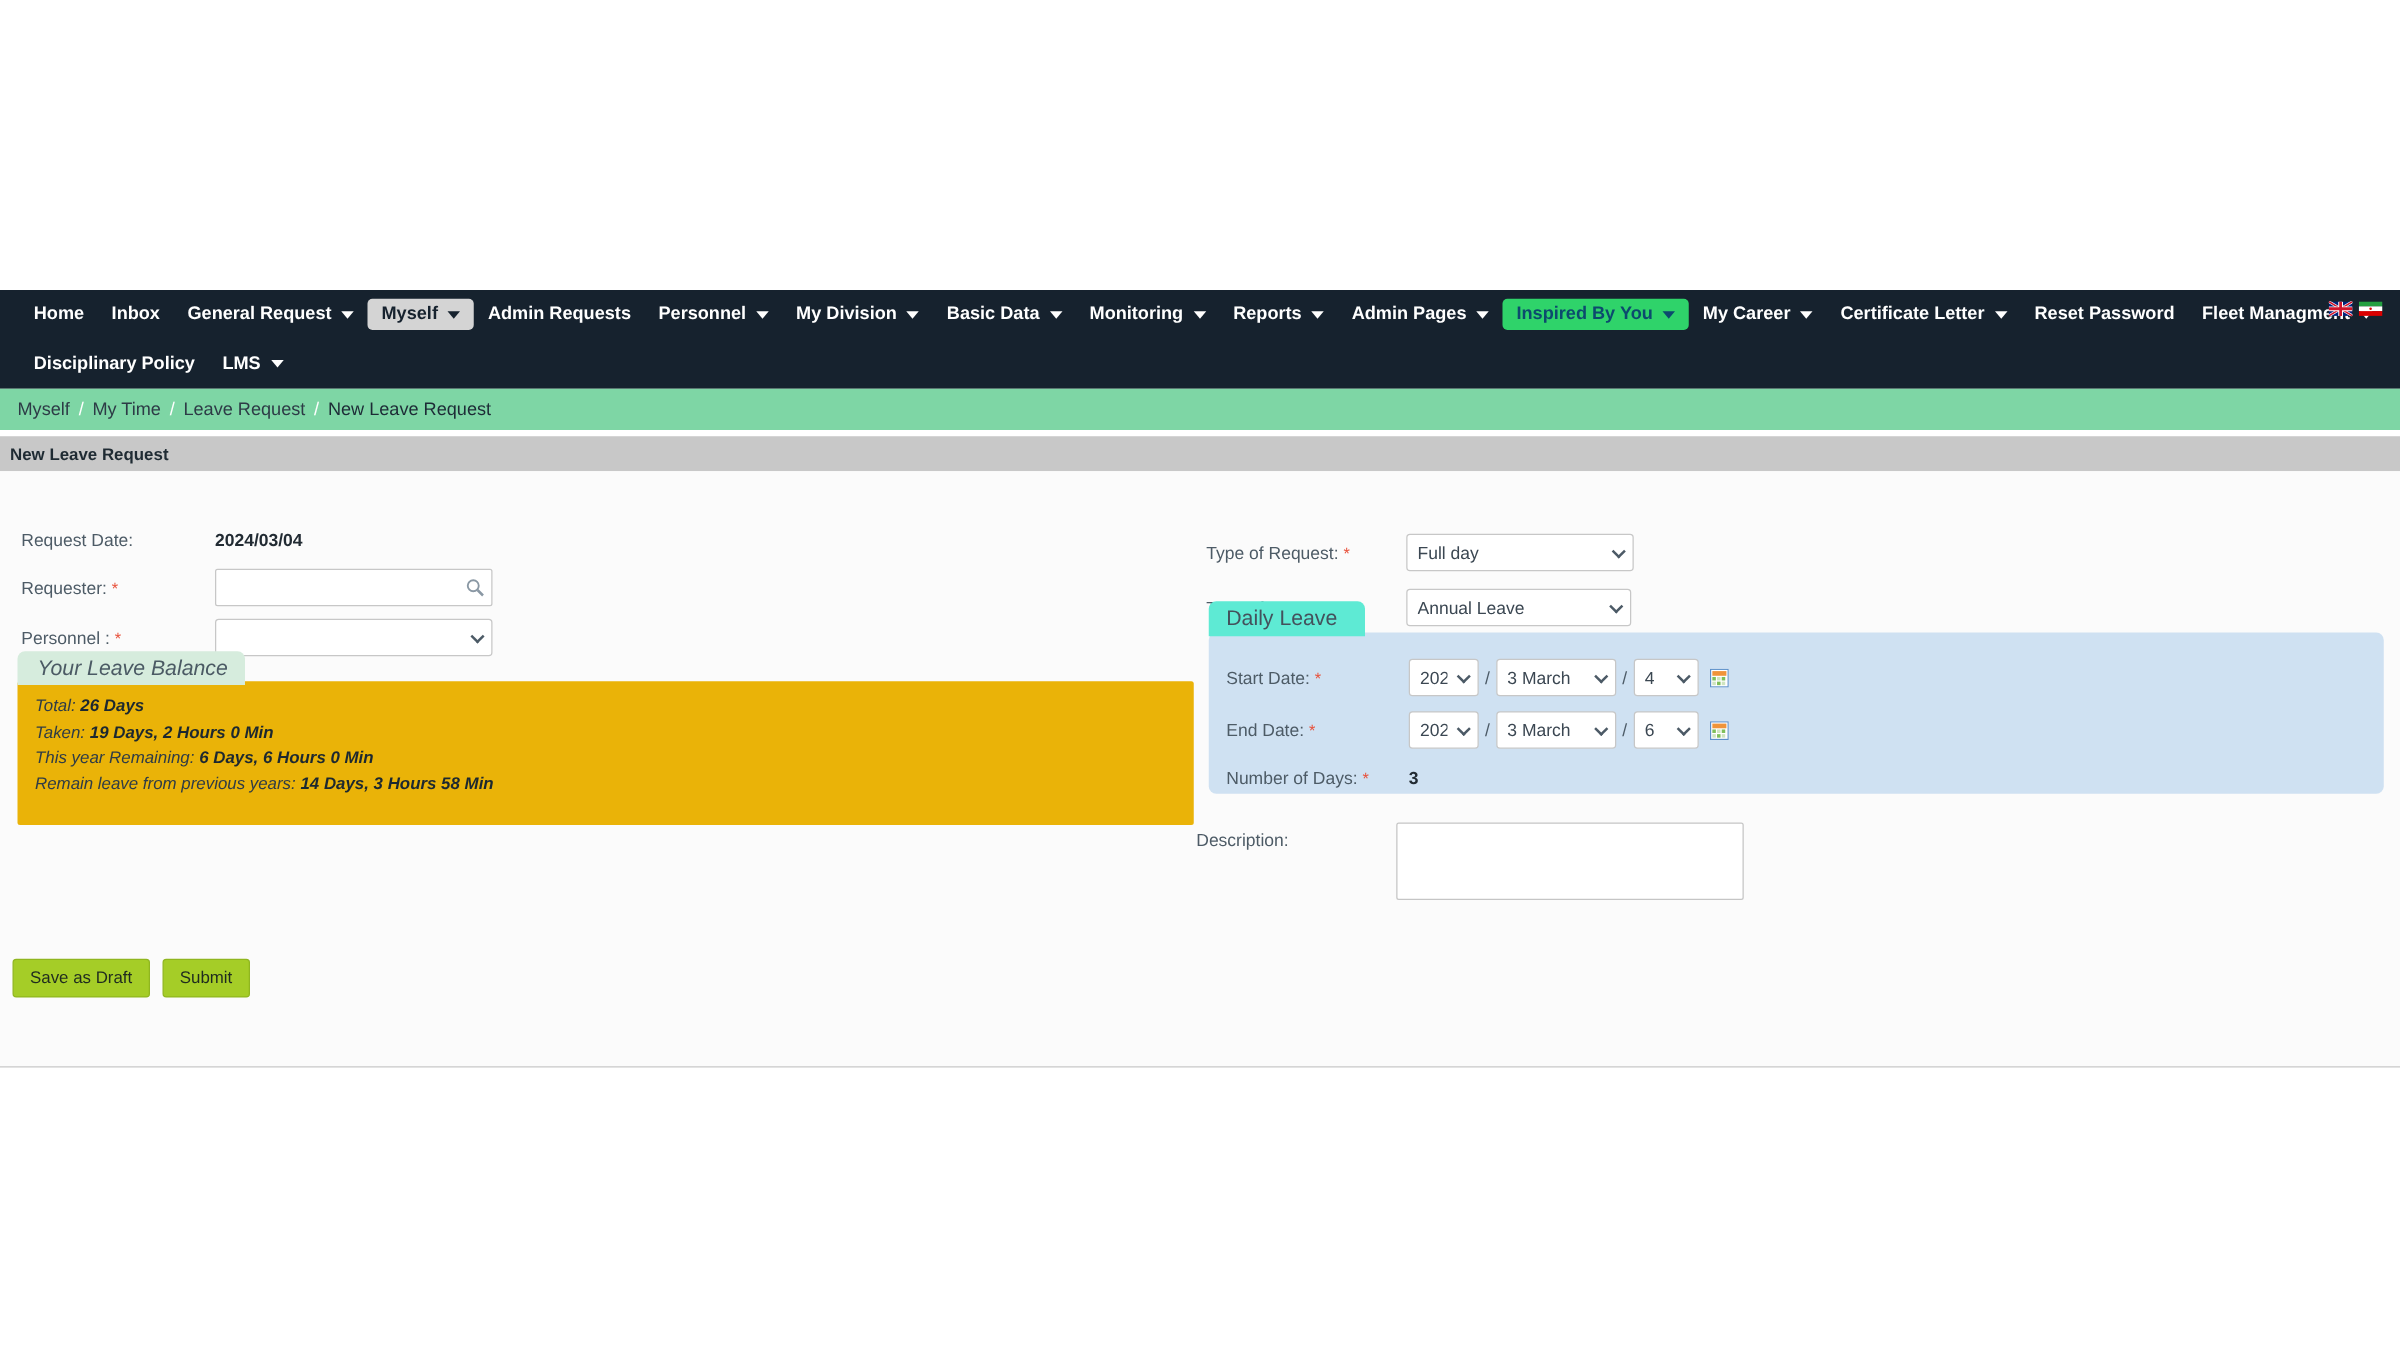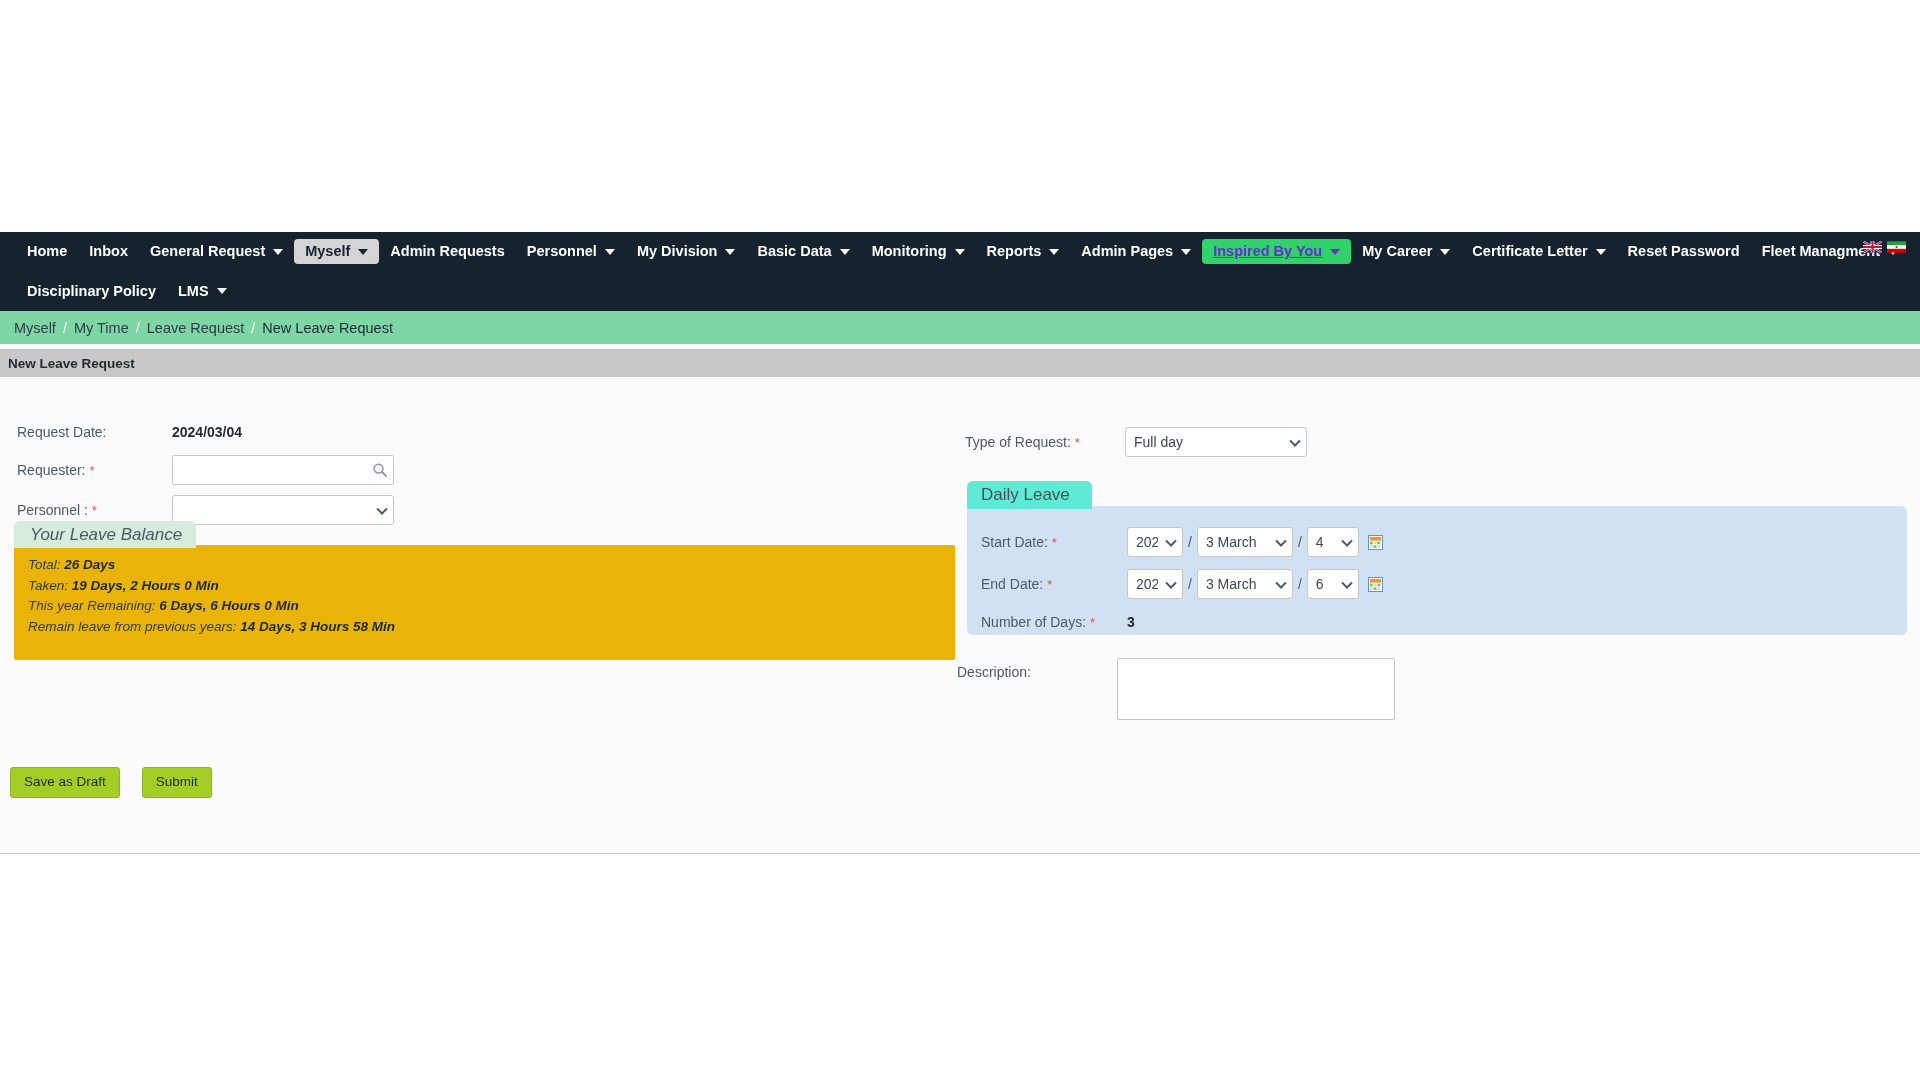--- a/index.html
+++ b/index.html
@@ -54,22 +54,21 @@
     white-space: nowrap;
     cursor: pointer;
     line-height: 1;
   }
   .nav-item.active-light {
     background: #d4d4d4;
     color: #16222e;
   }
   .nav-item.active-green {
     background: #2fd36a;
-    color: #6d28d9;
-    text-decoration: underline;
+    color: #0c4a6e;
   }
   .caret {
     width: 0; height: 0;
     border-left: 5px solid transparent;
     border-right: 5px solid transparent;
     border-top: 6px solid currentColor;
     display: inline-block;
     margin-left: 1px;
   }
 
@@ -269,21 +268,21 @@
     font-size: 14px;
     padding: 4px 6px;
     color: #333;
   }
 
   
   .buttons {
     position: absolute;
     left: 10px; top: 390px;
     display: flex;
-    gap: 22px;
+    gap: 10px;
     justify-content: flex-end;
   }
   .btn {
     background: #a5cd27;
     border: 1px solid #90b61f;
     border-radius: 3px;
     color: #1f2b1f;
     font-family: "Liberation Sans", sans-serif;
     font-size: 13.5px;
     padding: 7px 13px;
@@ -454,20 +453,30 @@
       <span class="label">
         <span>Type of Request:</span>
         <span class="req">*</span>
       </span>
       <span class="selwrap">
         <select class="sel" style="width:182px;" id="typeRequestSelect"><option value="Full day">Full day</option><option value="Hourly">Hourly</option></select>
         <span class="chev"></span>
       </span>
     </div>
 
+    <div class="row r-type-leave">
+      <span class="label">
+        <span>Type of Leave:</span>
+        <span class="req">*</span>
+      </span>
+      <span class="selwrap">
+        <select class="sel" style="width:180px;" id="typeLeaveSelect"><option value="Annual Leave">Annual Leave</option><option value="Sick Leave">Sick Leave</option><option value="Unpaid Leave">Unpaid Leave</option></select>
+        <span class="chev"></span>
+      </span>
+    </div>
 
     <div class="daily">
       <div class="legend">Daily Leave</div>
 
       <div class="d-row d-start">
         <span class="label">
           <span>Start Date:</span>
           <span class="req">*</span>
         </span>
         <span class="selwrap">

